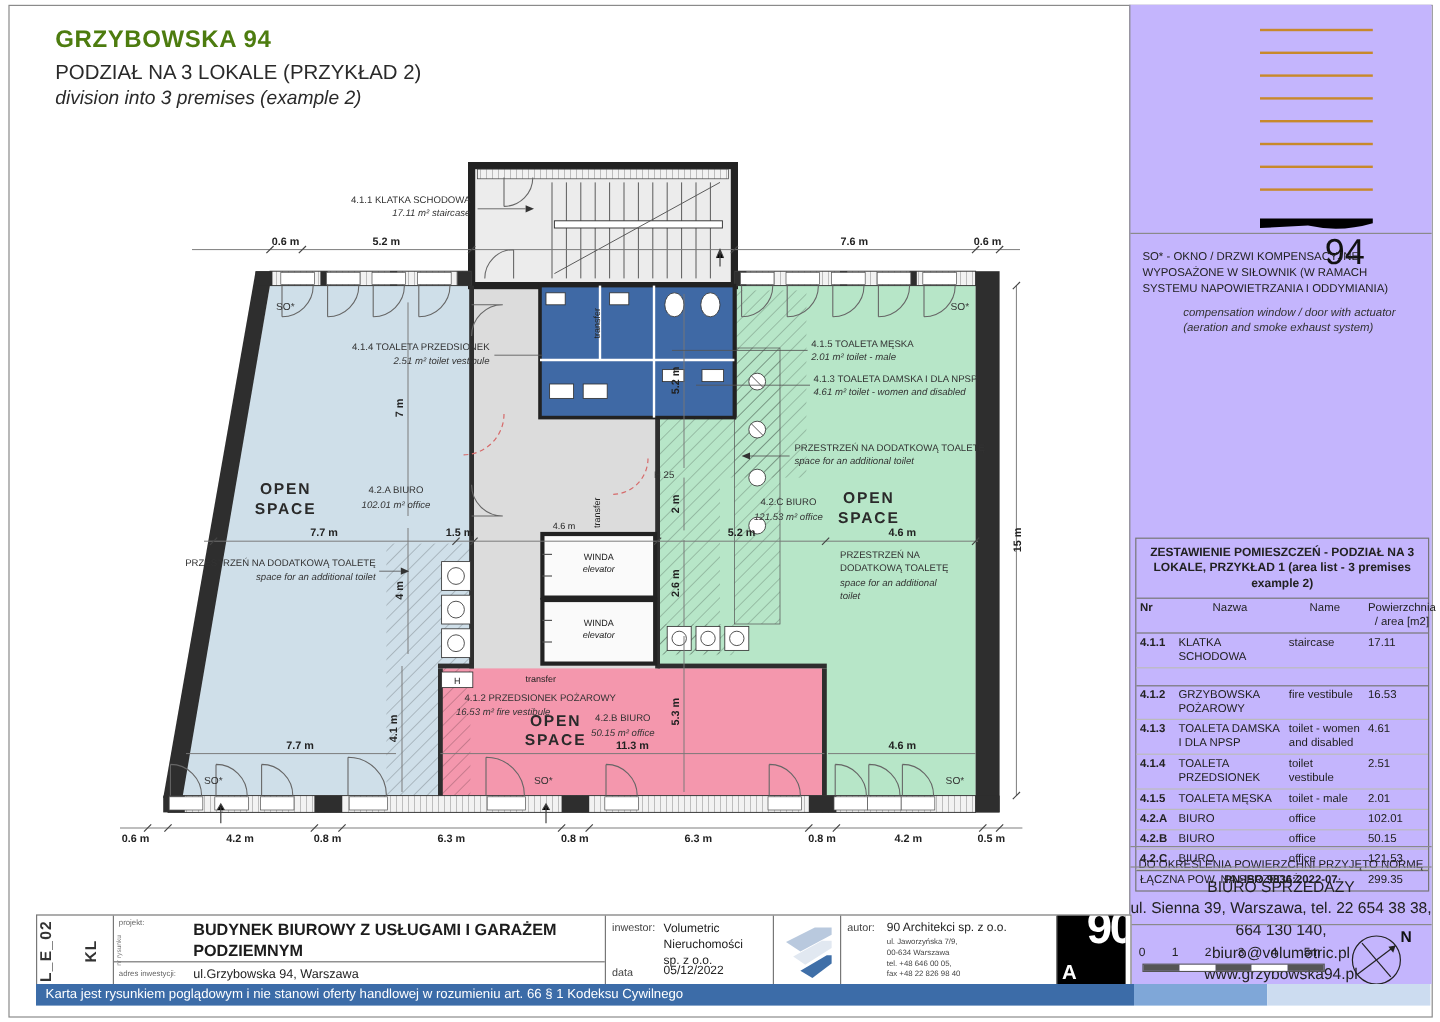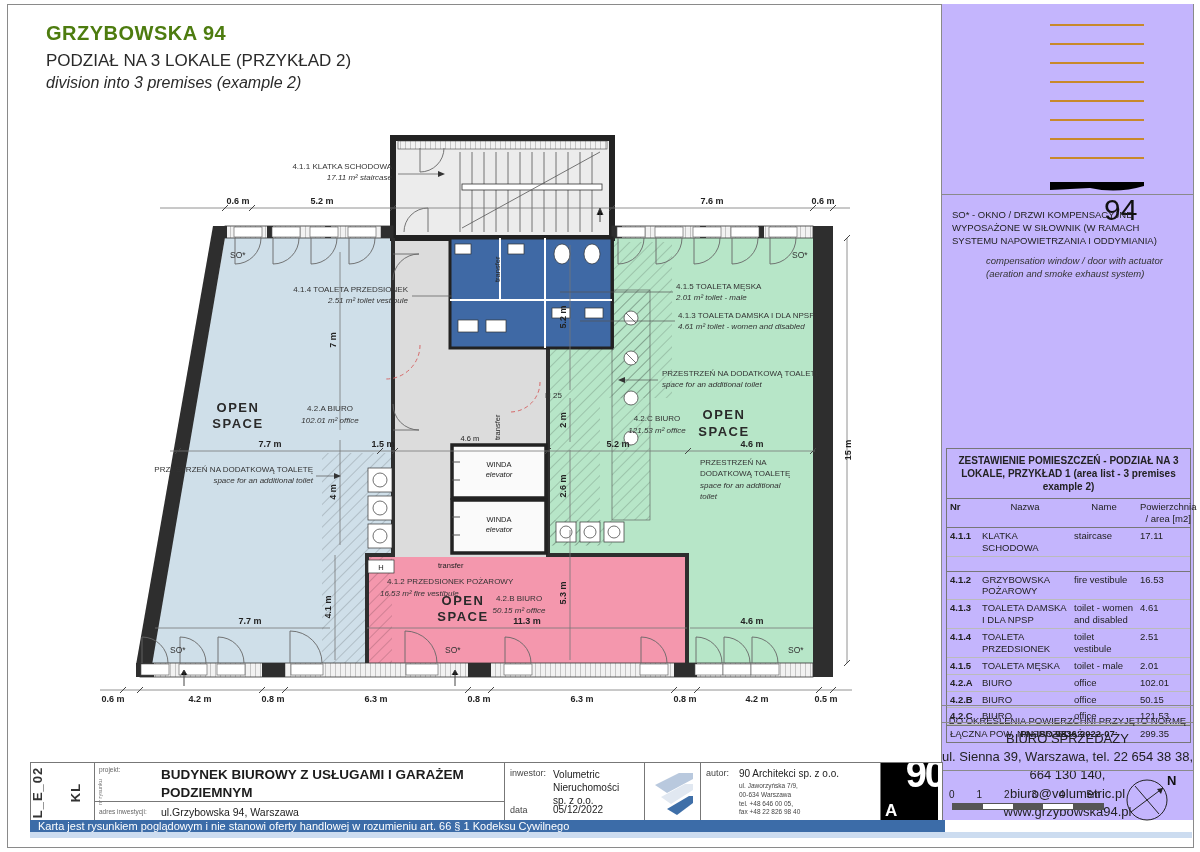--- a/index.html
+++ b/index.html
@@ -63,21 +63,21 @@
   .invcell .dataval{position:absolute;left:48px;top:41px;}
   .vlogocell{width:56px;display:flex;align-items:center;justify-content:center;}
   .autcell{width:180px;}
   .autcell .lab{position:absolute;left:5px;top:5px;font-size:9px;color:#444;}
   .autcell .val{position:absolute;left:38px;top:5px;font-size:10px;}
   .autcell .addr{position:absolute;left:38px;top:19px;font-size:6.5px;line-height:1.35;color:#444;}
   .l90cell{width:57px;background:#000;border-right:none;overflow:hidden;}
   .l90cell .n90{position:absolute;top:-10px;right:-6px;font-size:38px;font-weight:bold;color:#fff;letter-spacing:-2px;}
   .l90cell .nA{position:absolute;bottom:0px;left:4px;font-size:17px;font-weight:bold;color:#fff;}
   
-  .disc{position:absolute;left:30px;top:820px;width:1162px;height:18px;display:flex;flex-direction:column;}
+  .disc{position:absolute;left:30px;top:820px;width:1162px;height:18px;display:flex;}
   .disc .d1{width:915px;background:#3c6ca8;color:#fff;font-size:11px;display:flex;align-items:center;padding-left:8px;box-sizing:border-box;}
   .disc .d2{width:111px;background:#7fa7d8;}
   .disc .d3{flex:1;background:#ccdcf0;}
   
   svg text{font-family:"Liberation Sans",sans-serif;}
   .dim{stroke:#777;stroke-width:.8;fill:none;}
   .tick{stroke:#444;stroke-width:1;}
   .dimtxt{font-size:9px;fill:#222;}
   .dimtxt-s{font-size:7.5px;fill:#222;}
   .lbl{font-size:8px;fill:#333;}

